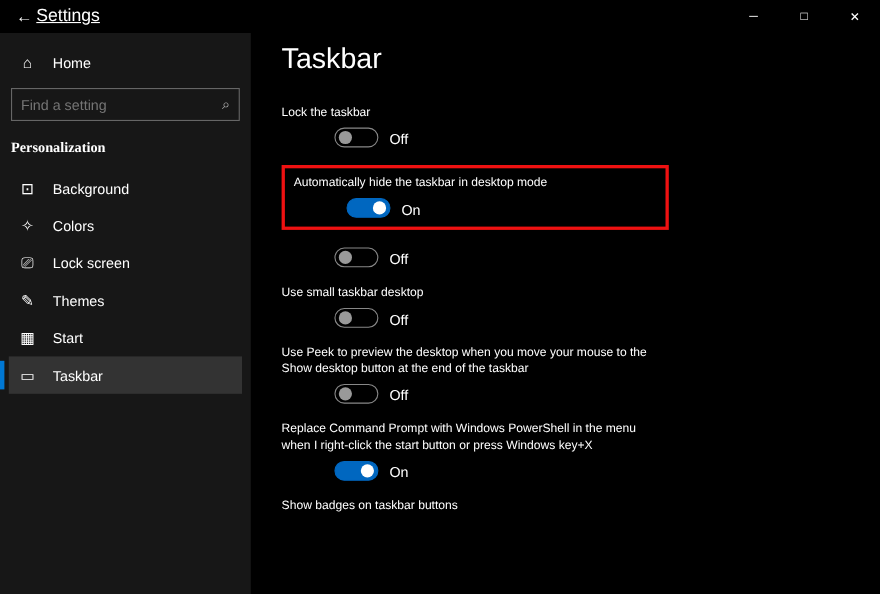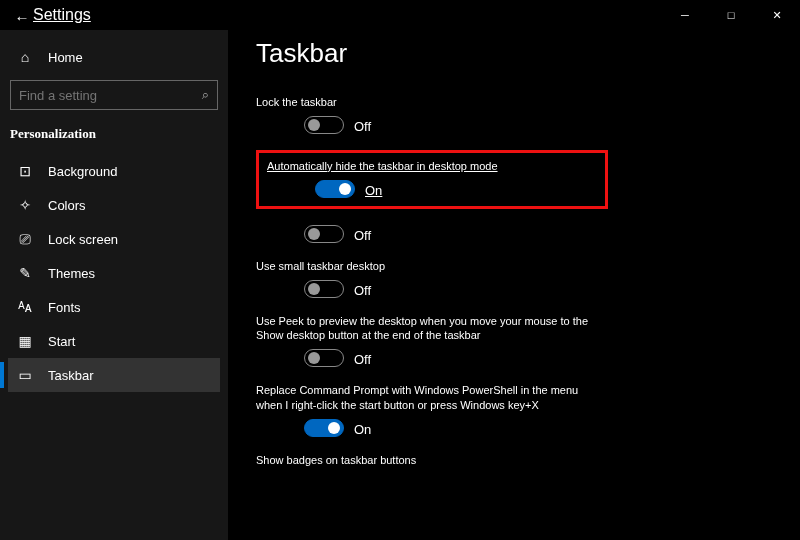--- a/index.html
+++ b/index.html
@@ -46,21 +46,21 @@
   }
   .section-hdr {
     font-weight: 600; font-size: 13px; padding: 6px 2px 10px 2px; font-family: Liberation Serif, serif;
   }
   .ic { width: 18px; text-align: center; font-size: 14px; }
   .content {
     flex: 1; padding: 8px 28px 0 28px; overflow-y: auto;
   }
   .content h1 { font-size: 26px; font-weight: 400; margin-bottom: 26px; }
   .setting { margin-bottom: 16px; max-width: 340px; position: relative; }
-  .setting.hl { padding: 6px 8px 8px 8px; border: 3px solid #e11; max-width: 352px; text-decoration: underline; }
+  .setting.hl { padding: 6px 8px 8px 8px; border: 3px solid #e11; max-width: 352px; }
   .setting-label { font-size: 11px; line-height: 1.35; }
   .toggle-row { display: flex; align-items: flex-end; gap: 10px; margin-top: 6px; padding-left: 48px; }
   .toggle {
     width: 40px; height: 18px; border-radius: 9px; position: relative;
     border: 1px solid #888; background: #000;
   }
   .toggle .knob {
     position: absolute; top: 2px; left: 3px; width: 12px; height: 12px;
     border-radius: 50%; background: #999;
   }
@@ -105,24 +105,20 @@
           <span class="ic">✧</span>
           <span>Colors</span>
         </div>
         <div class="nav-row">
           <span class="ic">⎚</span>
           <span>Lock screen</span>
         </div>
         <div class="nav-row">
           <span class="ic">✎</span>
           <span>Themes</span>
-        </div>
-        <div class="nav-row">
-          <span class="ic">ᴬᴀ</span>
-          <span>Fonts</span>
         </div>
         <div class="nav-row">
           <span class="ic">▦</span>
           <span>Start</span>
         </div>
         <div class="nav-row selected">
           <span class="ic">▭</span>
           <span>Taskbar</span>
         </div>
       </div>

